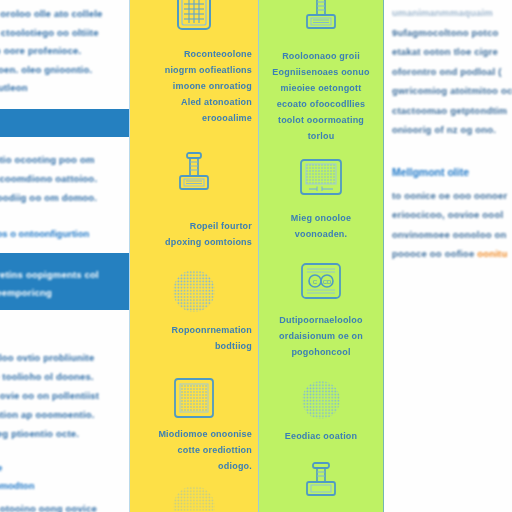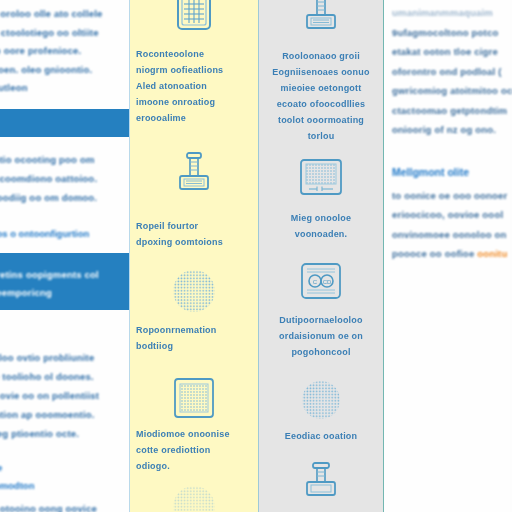--- a/index.html
+++ b/index.html
@@ -22,27 +22,27 @@
 
   
   .col{ position:relative; height:512px; box-sizing:border-box; }
   .col-left{
     width:130px;
     background:#fefefe;
     border-right:1.5px solid #b9d9ea;
   }
   .col-icons{
     width:129px;
-    background:#fef9c3;
+    background:#fde047;
     border-right:1.5px solid #9ec9d8;
-    text-align:left;
+    text-align:right;
   }
   .col-icons-2{
     width:125px;
-    background:#e5e5e5;
+    background:#bef264;
     border-right:1.5px solid #73b7b2;
     text-align:center;
   }
   .col-right{
     width:126px;
     background:#fefefe;
   }
   .lead-lines{ padding-top:4px; }
   .tline{
     color:#2f6ea8;
@@ -151,22 +151,22 @@
             <line x1="13" y1="32" x2="33" y2="32"></line>
             <line x1="18" y1="9" x2="18" y2="36"></line>
               <line x1="23" y1="9" x2="23" y2="36"></line>
             <line x1="28" y1="9" x2="28" y2="36"></line>
           </g>
         </svg>
       </div>
       <div class="cap blurtext-soft" style="margin-top:6px;">
         <div>Roconteoolone</div>
         <div>niogrm oofieatlions</div>
+        <div>imoone onroatiog</div>
         <div>Aled atonoation</div>
-        <div>imoone onroatiog</div>
         <div>eroooalime</div>
       </div>
     </div>
 
     <div class="icon-block" style="padding-top:24px;">
       <div class="icon-wrap">
         <svg width="46" height="46" viewBox="0 0 46 46">
           <rect x="16" y="3" width="14" height="5" rx="2" fill="none" stroke="#4f9ac4" stroke-width="1.8"></rect>
           <rect x="19" y="8" width="8" height="18" fill="none" stroke="#4f9ac4" stroke-width="1.6"></rect>
           <g stroke="#7bb6d4" stroke-width="1">

